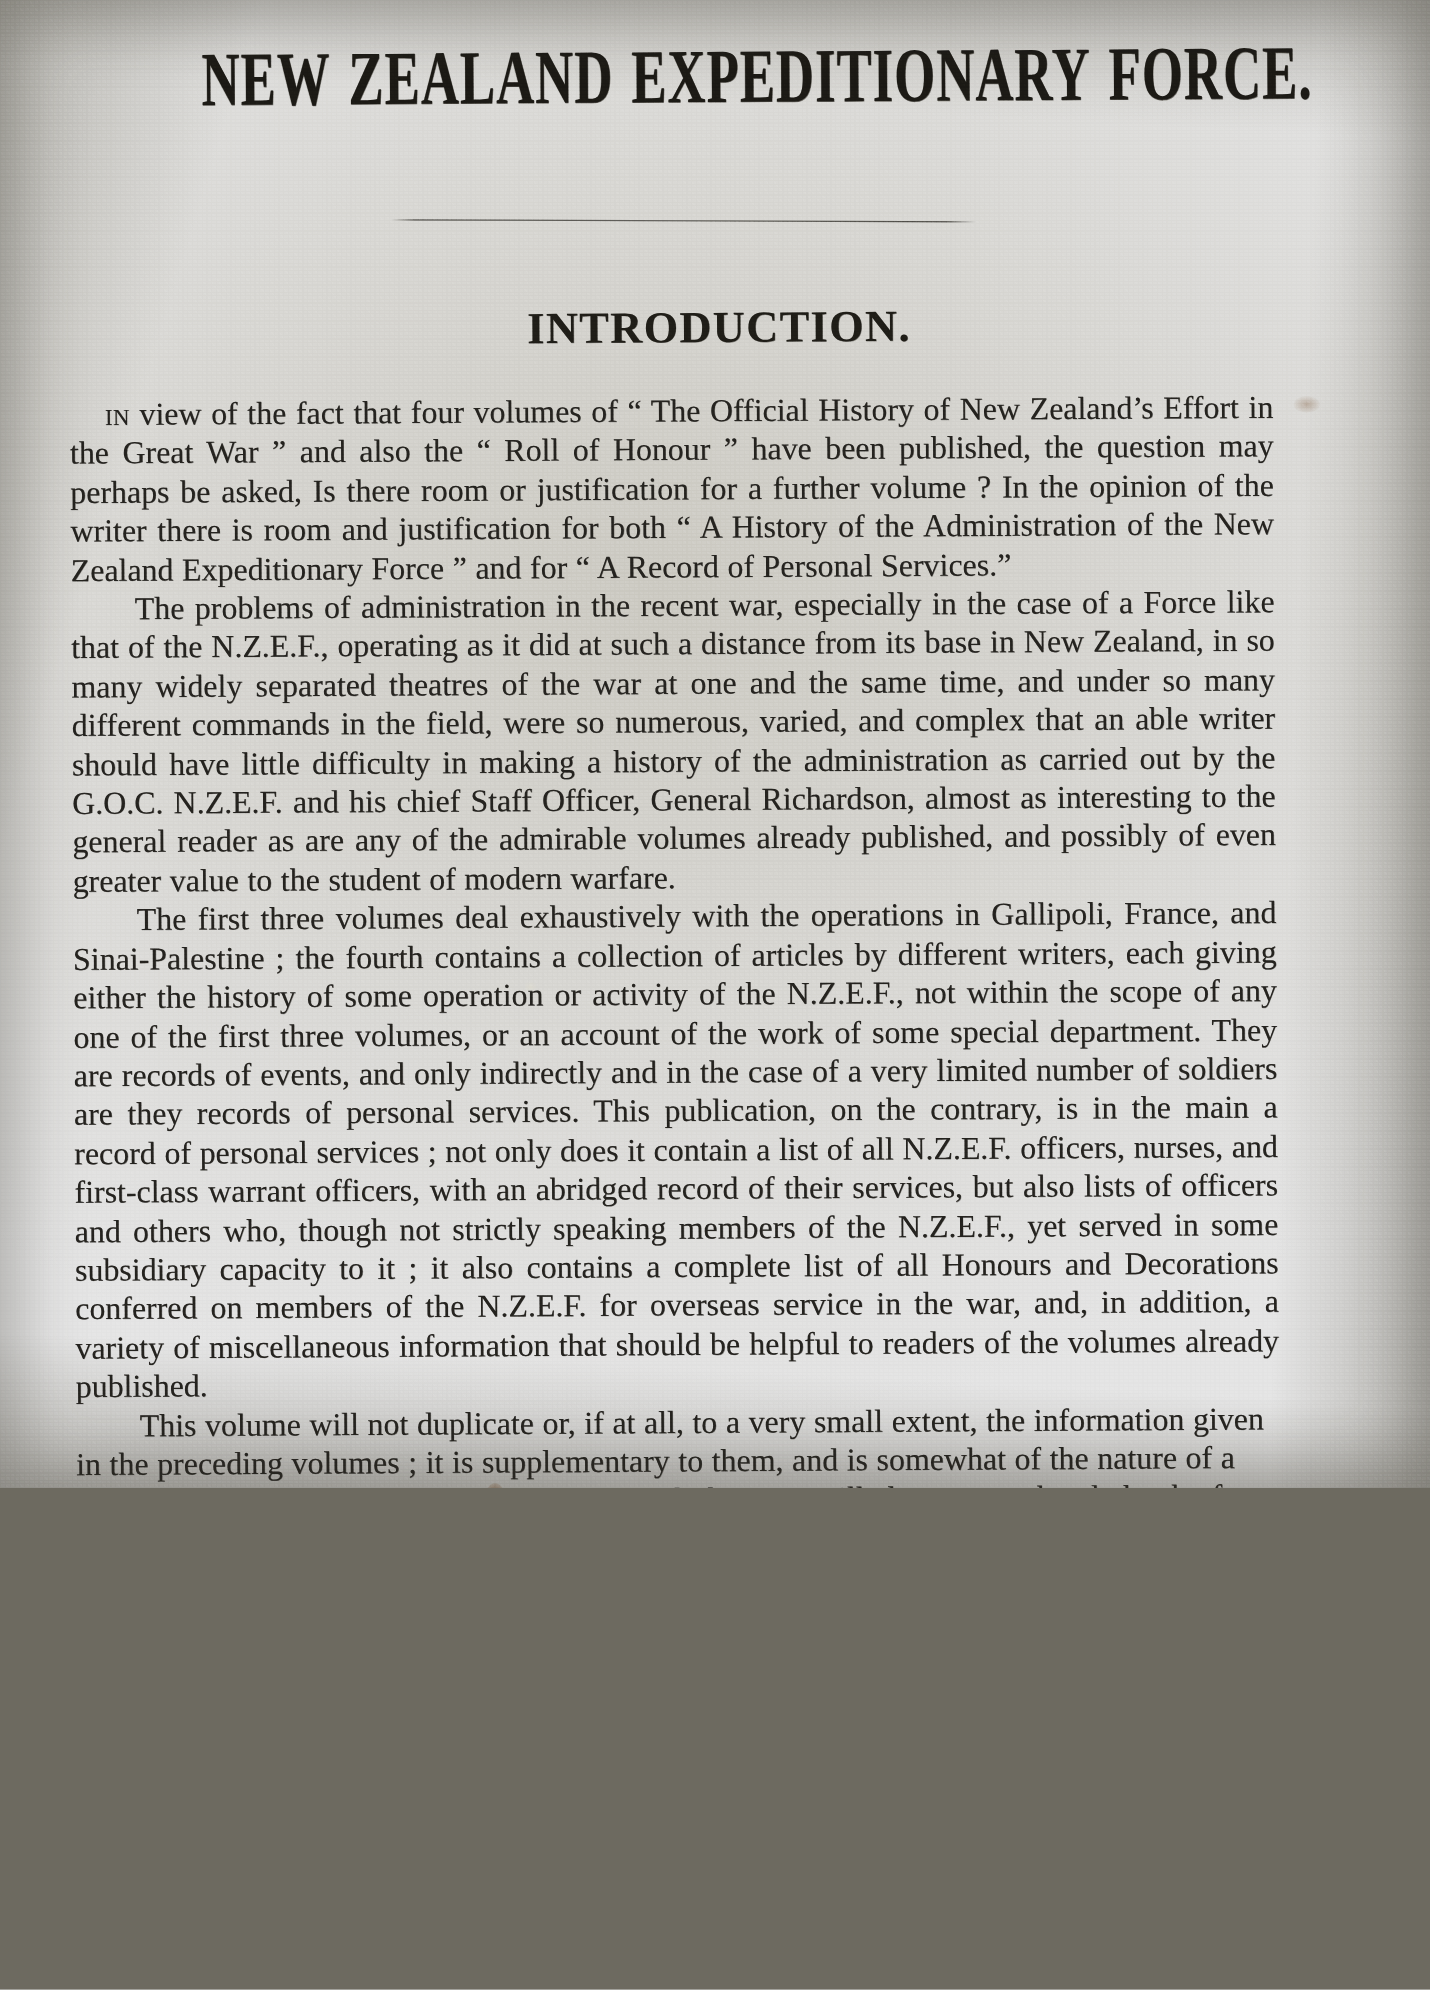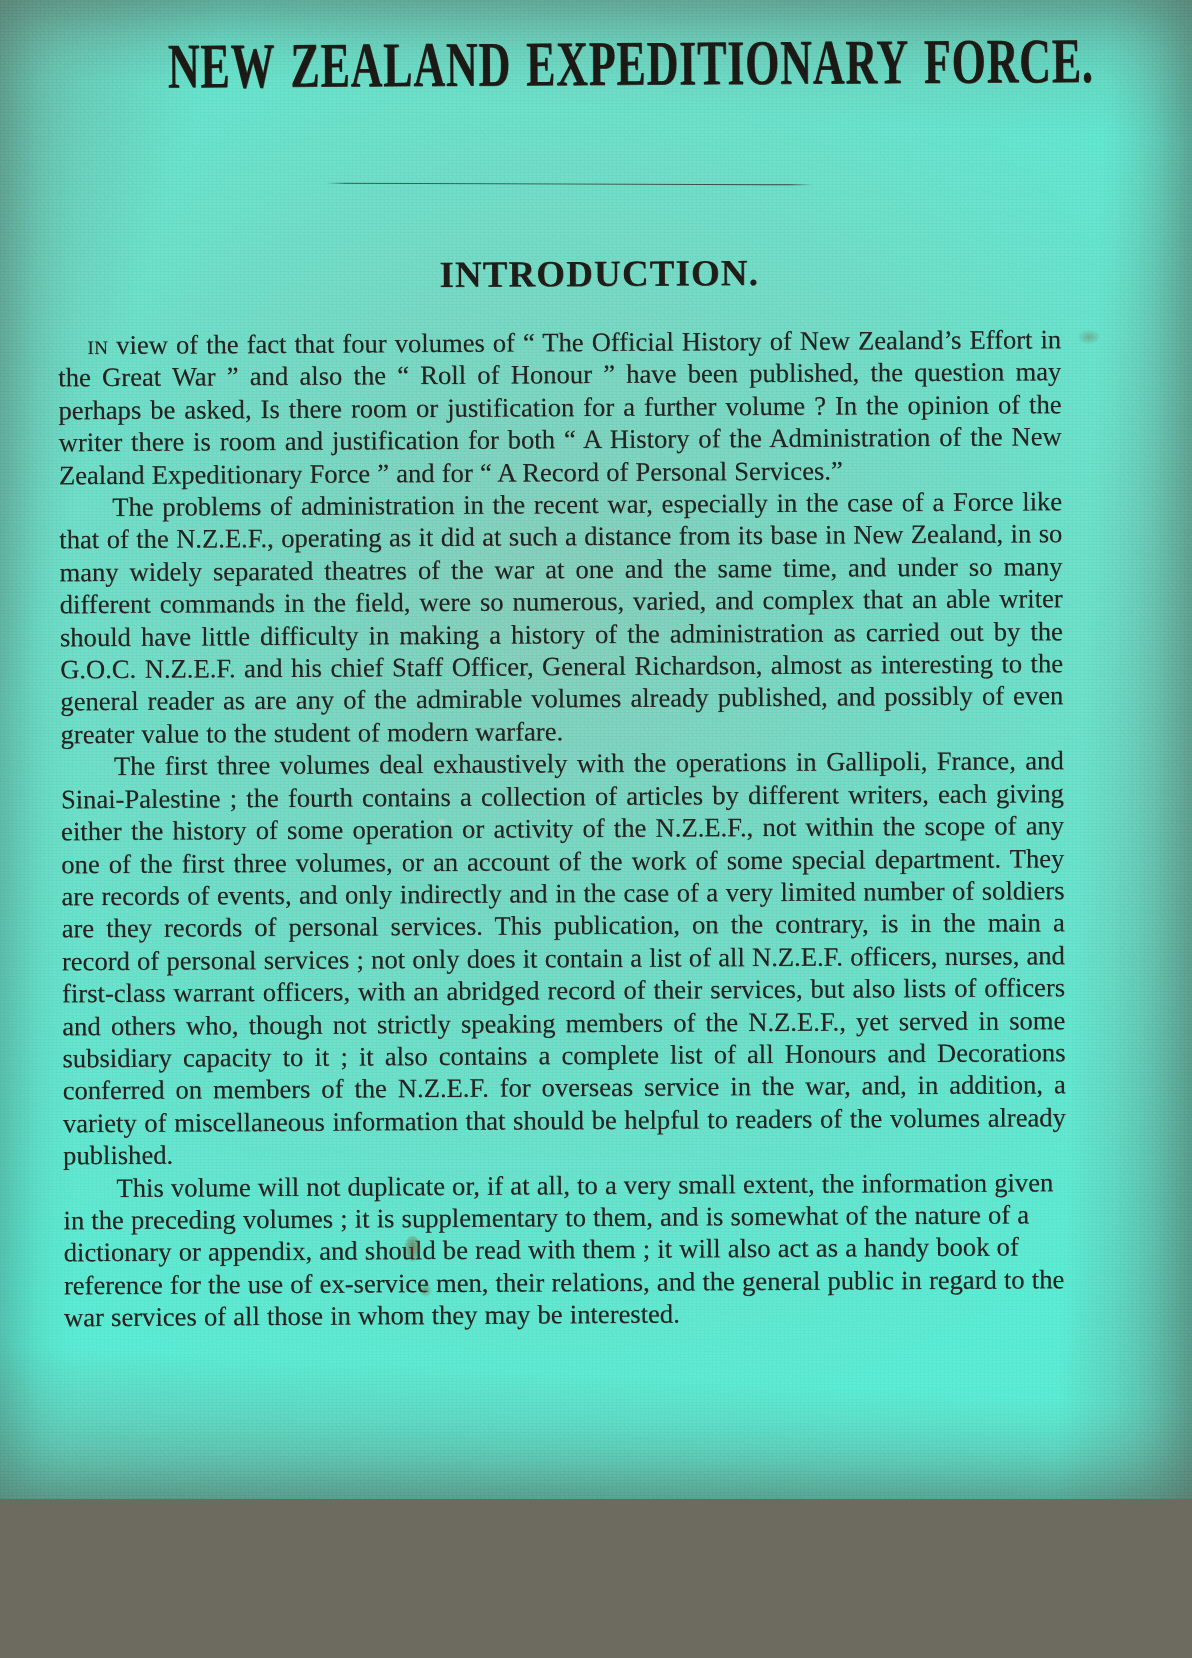--- a/index.html
+++ b/index.html
@@ -4,23 +4,23 @@
 <title>New Zealand Expeditionary Force — Introduction</title>
 <style>
   html, body {
     margin: 0;
     padding: 0;
     background: #6d6a60;
   }
   .page {
     position: relative;
     width: 1192px;
-    height: 1499px;
+    height: 1240px;
     overflow: hidden;
-    background: #5eead4;
+    background: #e5e5e5;
     font-family: "Liberation Serif", "DejaVu Serif", serif;
     color: #26241f;
   }
   
   .paper-tone {
     position: absolute;
     inset: 0;
     background:
       radial-gradient(ellipse 120% 90% at 46% 40%, rgba(182,178,163,0.50) 0%, rgba(154,151,137,0.0) 62%),
       linear-gradient(107deg, rgba(120,117,105,0.42) 0%, rgba(120,117,105,0.0) 14%),

